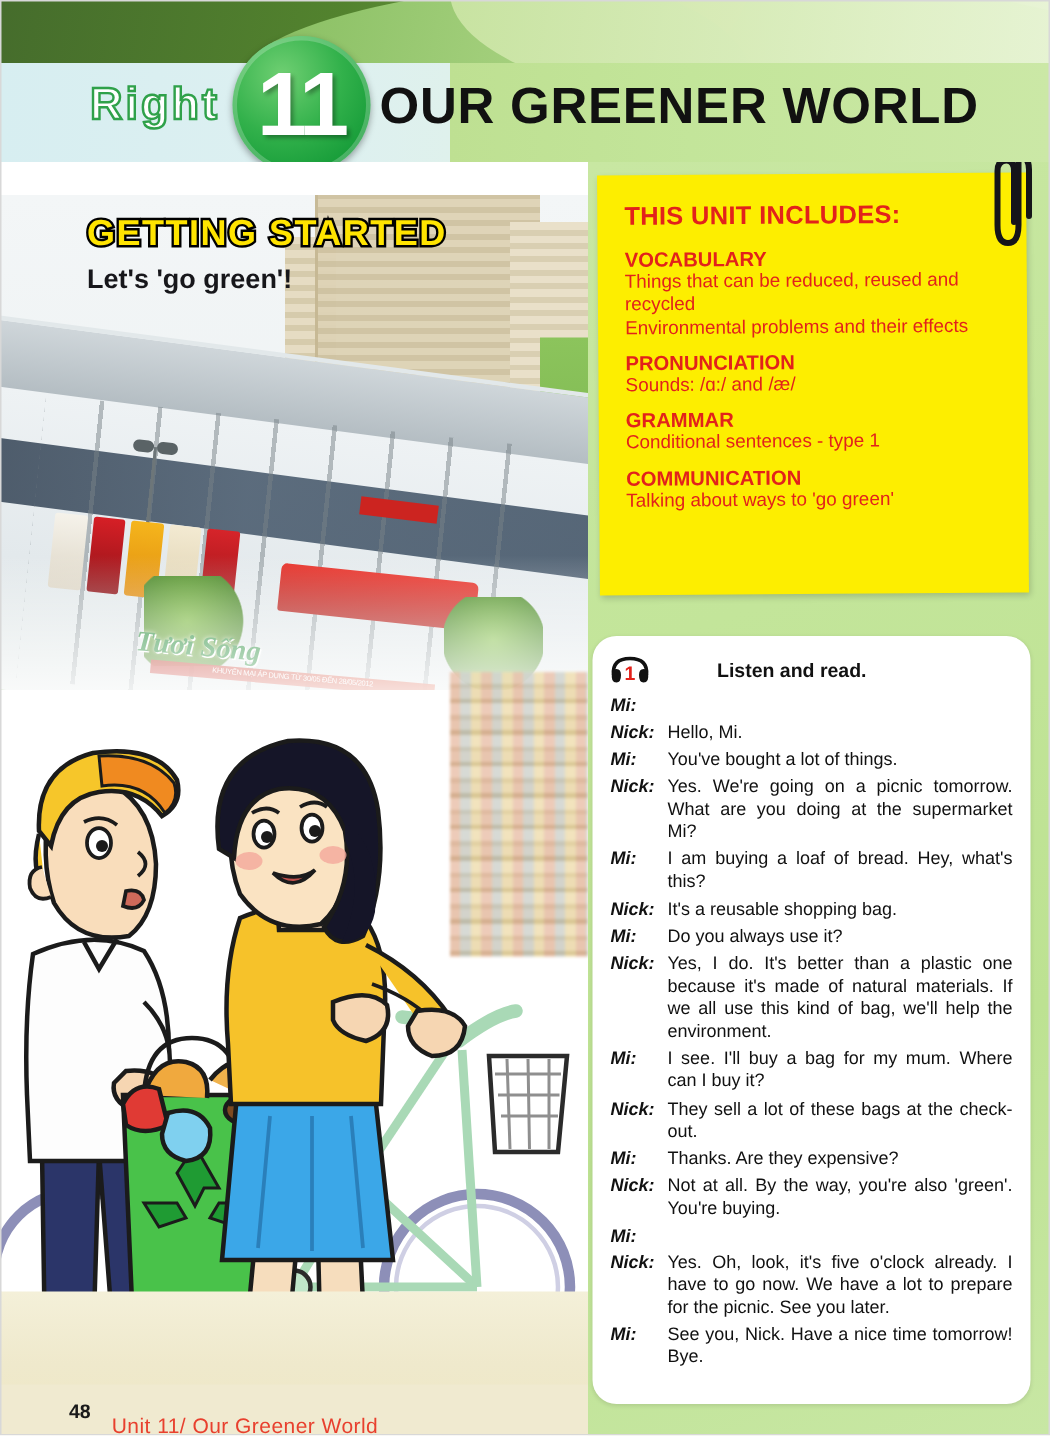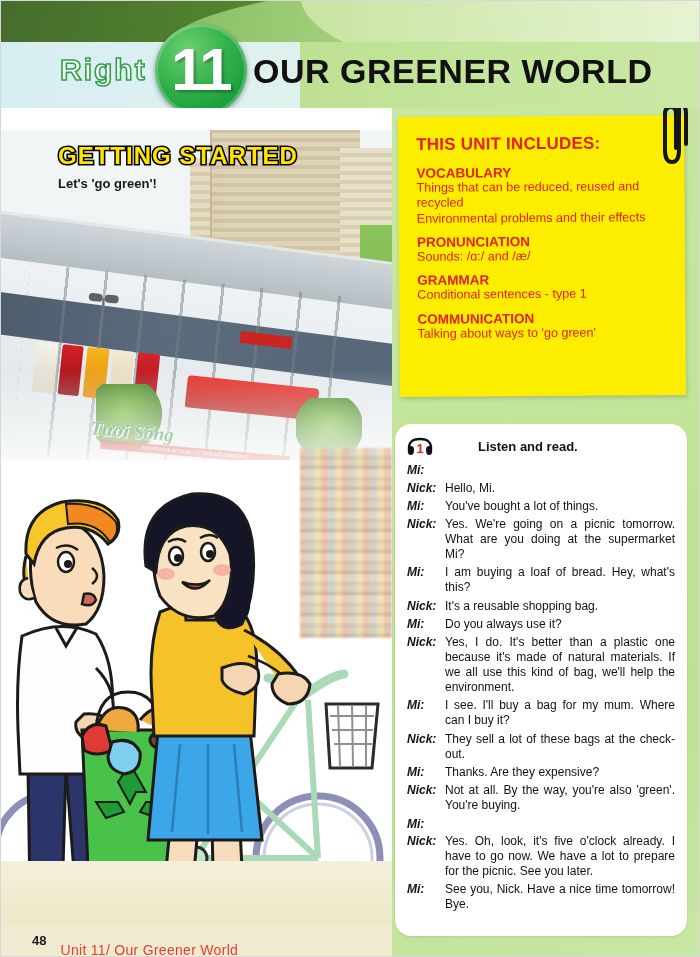--- a/index.html
+++ b/index.html
@@ -100,21 +100,21 @@
     position: absolute; left: 58px; top: 34px;
     font-size: 24px; font-weight: bold; letter-spacing: 1px;
     color: #ffe400;
     -webkit-text-stroke: 3.2px #000000;
     paint-order: stroke fill;
     z-index: 6;
     font-family: "Liberation Sans", sans-serif;
   }
   .lets-go {
     position: absolute; left: 58px; top: 68px;
-    font-size: 13px; font-weight: bold; color: #17171b;
+    font-size: 18px; font-weight: bold; color: #17171b;
     z-index: 6;
     font-family: "Liberation Sans", sans-serif;
   }
 
   
   .photo {
     position: absolute; left: 0; top: 22px; width: 392px; height: 330px;
     overflow: hidden;
     background: linear-gradient(#eef3f6 0%, #e6edf1 40%, #e8eee6 100%);
   }
@@ -292,21 +292,21 @@
   .utt {
     flex: 1; font-size: 12px; color: #111; line-height: 1.24;
     font-family: "Liberation Sans", sans-serif;
     text-align: justify;
   }
 
   
   .footer {
     position: absolute; left: 0; bottom: 0; width: 392px; height: 34px;
     background: #f0ead0;
-    display: flex; align-items: center; padding-left: 32px; gap: 14px;
+    display: flex; align-items: center; padding-left: 46px; gap: 14px;
   }
   .pageno { font-size: 13px; font-weight: bold; color: #1a1a1a;
     font-family: "Liberation Sans", sans-serif; }
   .footer-title { font-size: 14px; color: #e8402e; letter-spacing: .3px;
     font-family: "Liberation Sans", sans-serif; margin-top: 20px; }
 
   .page-border {
     position:absolute; inset:0; border: 1px solid #d8d8d8; pointer-events:none;
   }
 </style>

